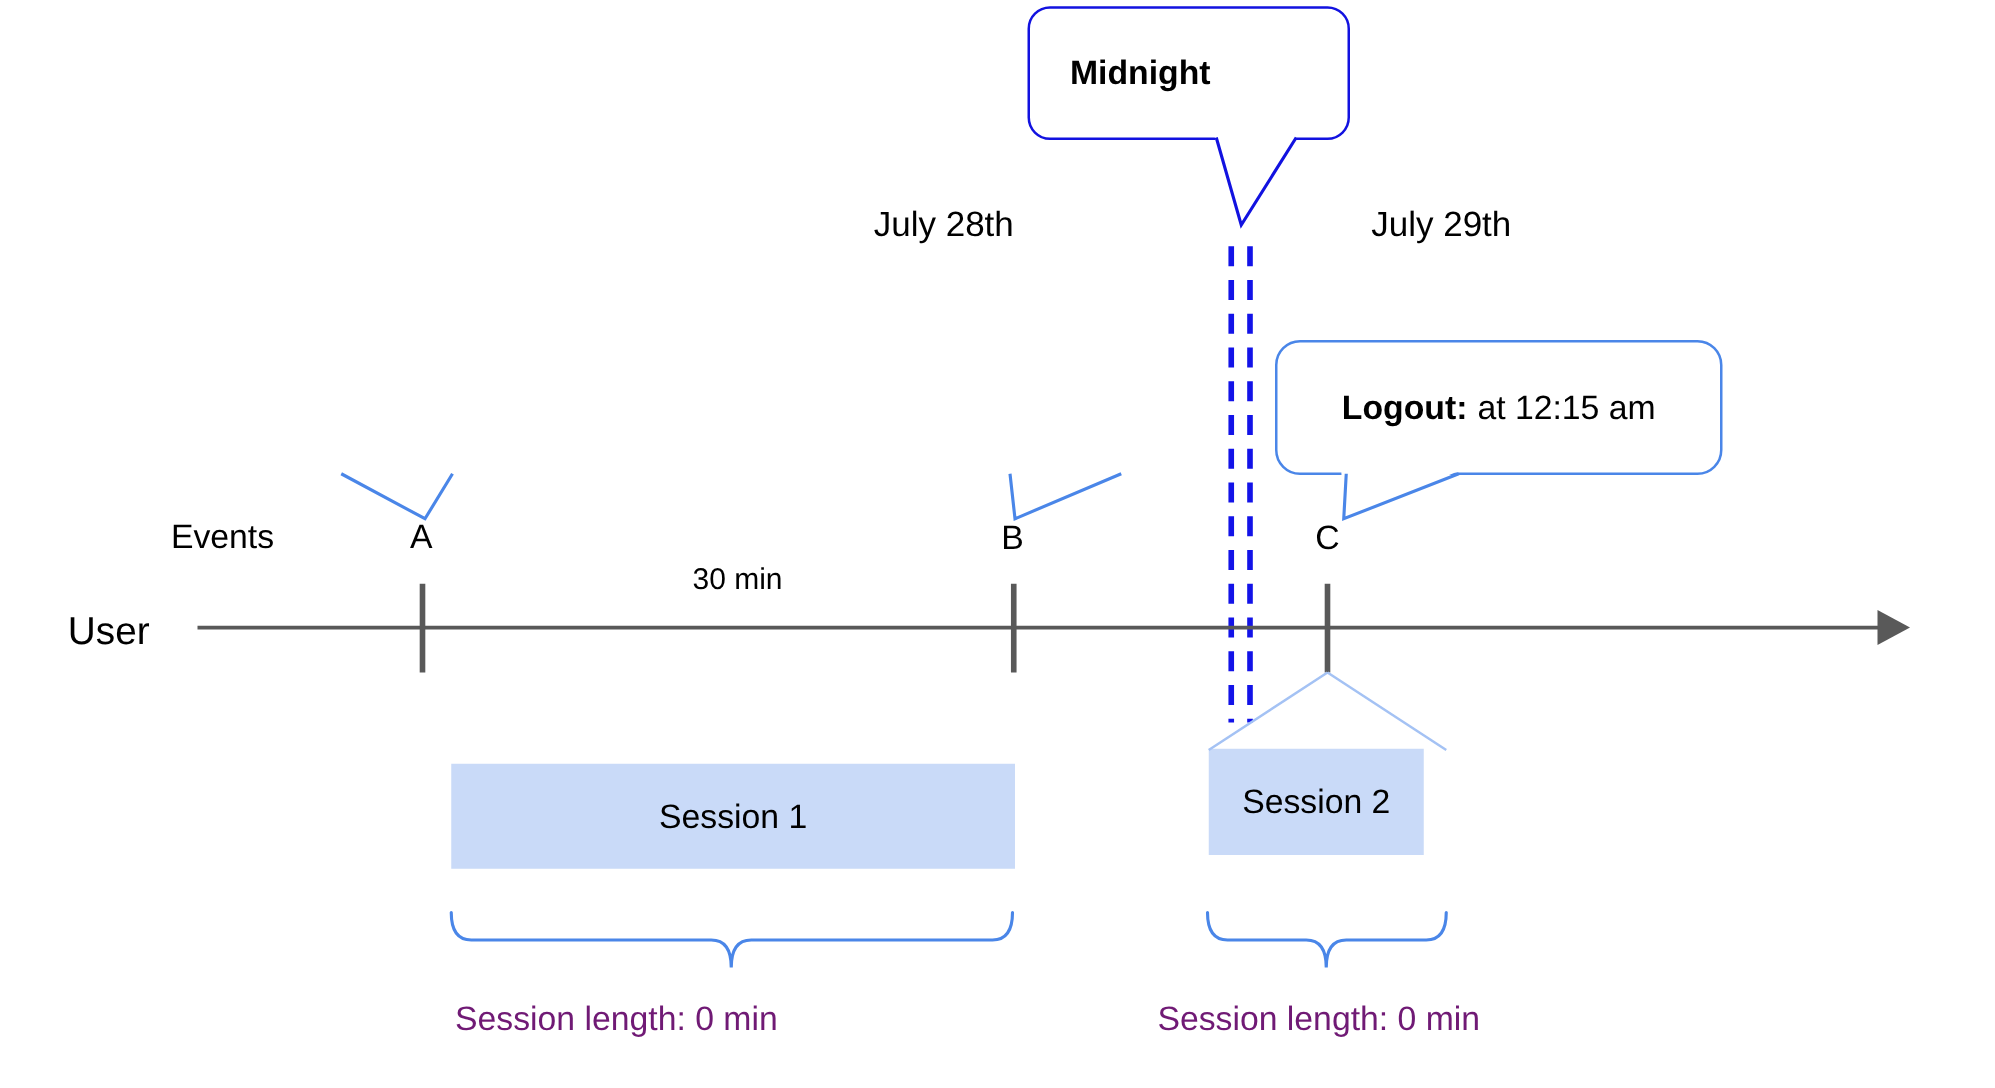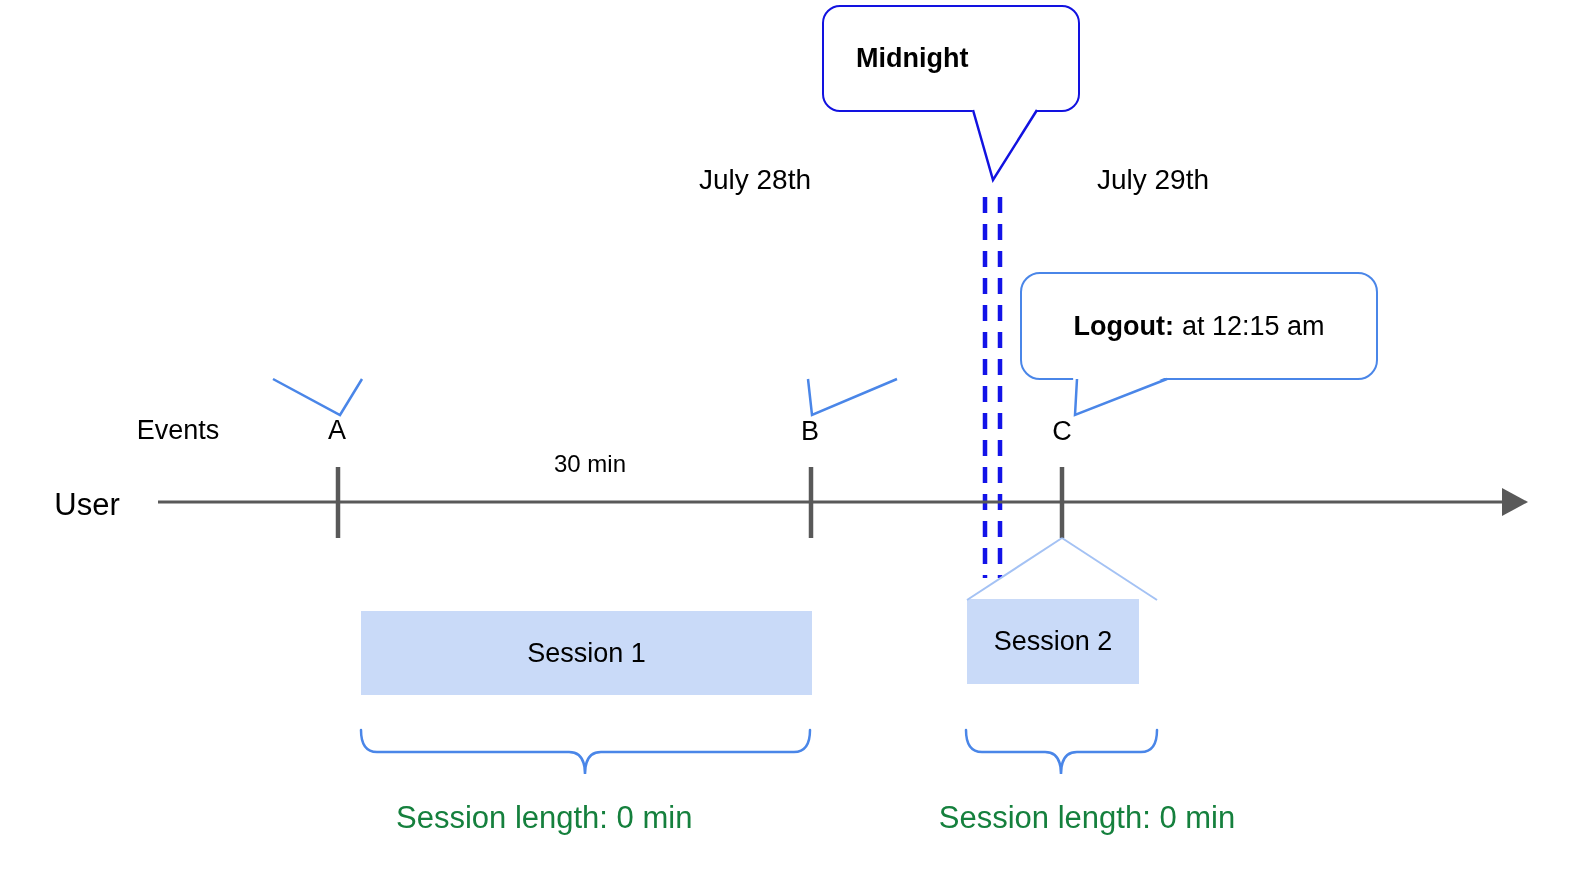--- a/index.html
+++ b/index.html
@@ -54,23 +54,22 @@
   }
   .date-label {
     font-size: 28px;
     transform: translate(-50%, -50%);
   }
   .event-letter {
     font-size: 27px;
     transform: translate(-50%, -50%);
   }
   .length-label {
-    font-size: 31px;
-    color: #15803d;
-    margin-left: 32px;
+    font-size: 27px;
+    color: #701a75;
   }
   #overlay-svg {
     position: absolute;
     left: 0; top: 0;
     width: 1596px; height: 870px;
     pointer-events: none;
   }
 </style>
 </head>
 <body>

